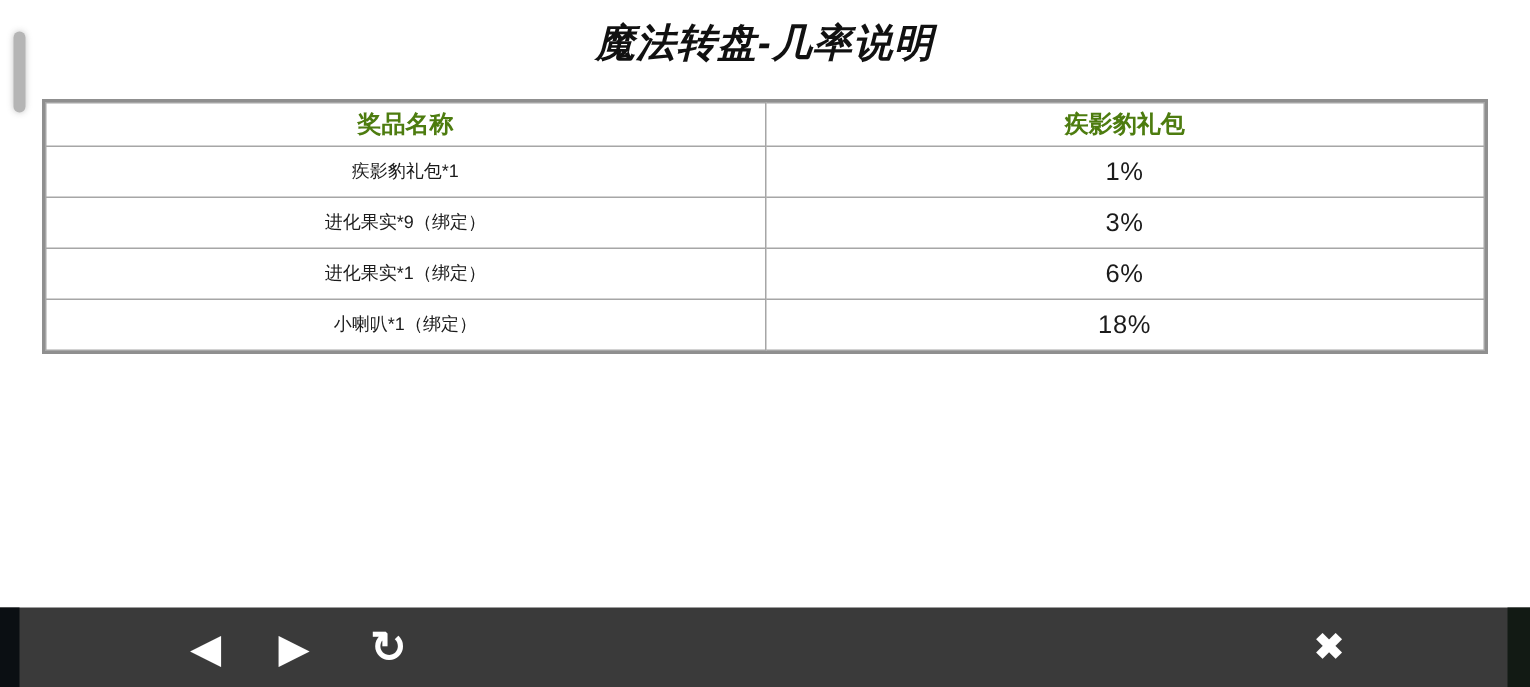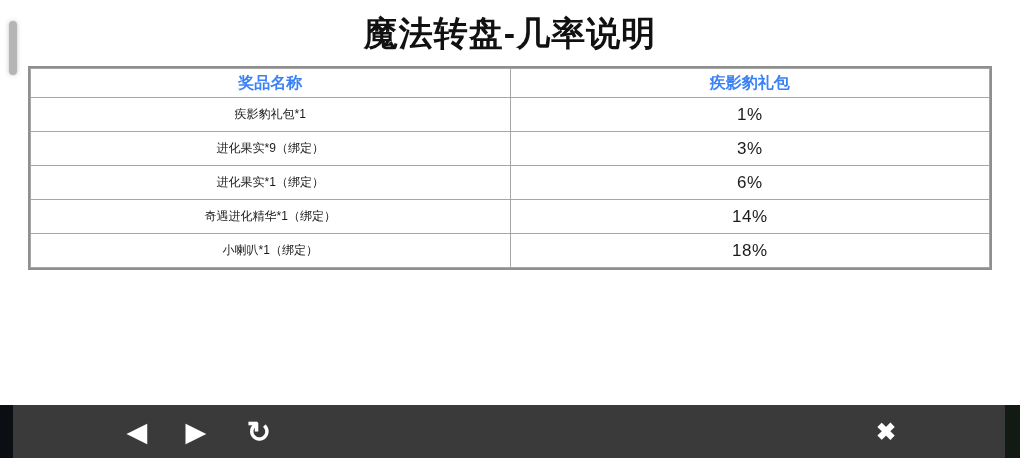--- a/index.html
+++ b/index.html
@@ -18,23 +18,24 @@
     width:8px; height:54px;
     background:#b5b5b5;
     border-radius:4px;
     box-shadow:0 0 4px rgba(120,120,120,.45);
   }
 
   
   .page-title {
     position:absolute; top:11px; left:0; width:100%;
     text-align:center;
-    font-size:34px; font-weight:bold;
+    font-size:26px; font-weight:bold;
     letter-spacing:1px;
     color:#111;
+    font-style:italic;
   }
 
   
   .table-wrap {
     position:absolute; left:28px; top:66px; width:964px;
     border:2px solid #8f8f8f;
     background:#fff;
   }
   table.prize-table {
     width:100%;
@@ -45,21 +46,21 @@
     border:1px solid #a6a6a6;
     text-align:center;
     vertical-align:middle;
     background:#fff;
     overflow:hidden; white-space:nowrap;
   }
   .prize-table th {
     height:29px;
     font-size:16px;
     font-weight:bold;
-    color:#3b82f6;
+    color:#4d7c0f;
   }
   .prize-table td {
     height:34px;
     font-size:12px;
     color:#1b1b1b;
   }
   .prize-table td.prob { font-size:17px; letter-spacing:.5px; }
 
   
   .toolbar {
@@ -108,24 +109,20 @@
       </tr>
       <tr>
         <td>进化果实*9（绑定）</td>
         <td class="prob">3%</td>
       </tr>
       <tr>
         <td>进化果实*1（绑定）</td>
         <td class="prob">6%</td>
       </tr>
       <tr>
-        <td>奇遇进化精华*1（绑定）</td>
-        <td class="prob">14%</td>
-      </tr>
-      <tr>
         <td>小喇叭*1（绑定）</td>
         <td class="prob">18%</td>
       </tr>
     </tbody>
   </table>
 </div>
 
 <div class="toolbar">
   <div class="edge-shade-left"></div>
   <div class="edge-shade-right"></div>

